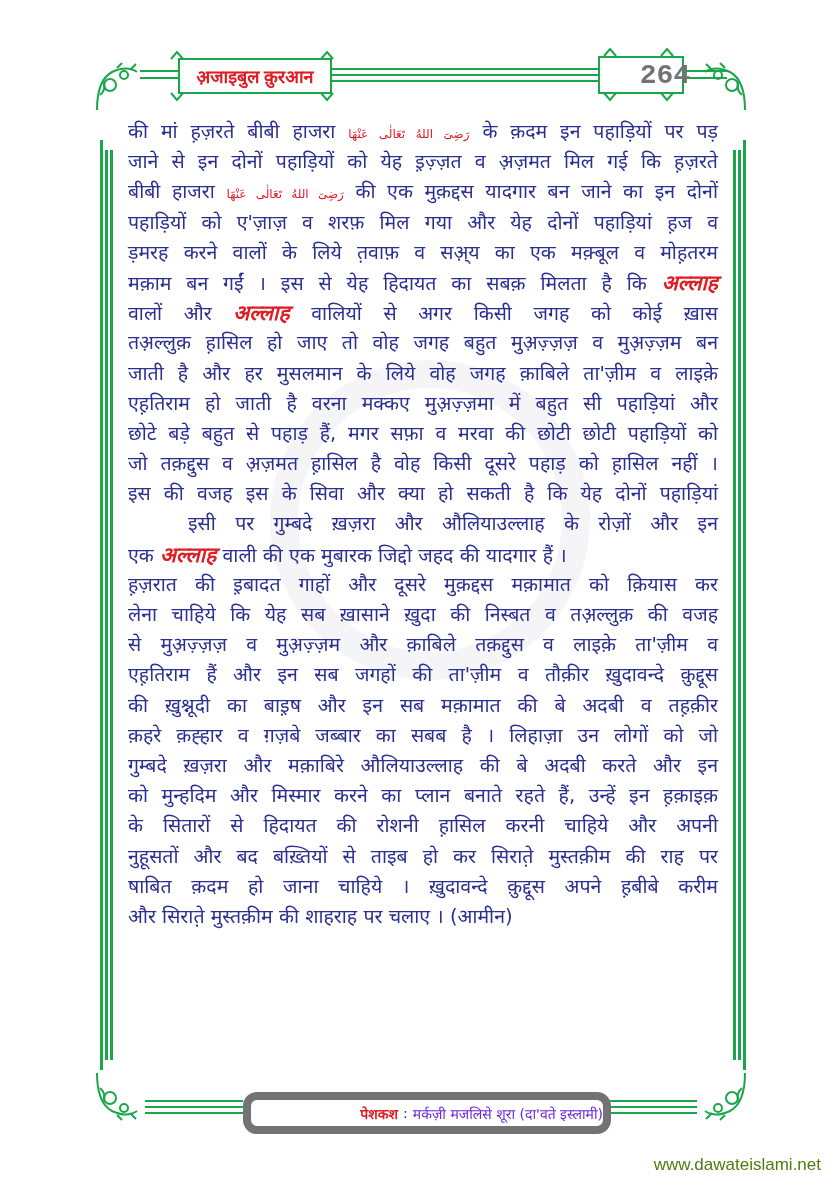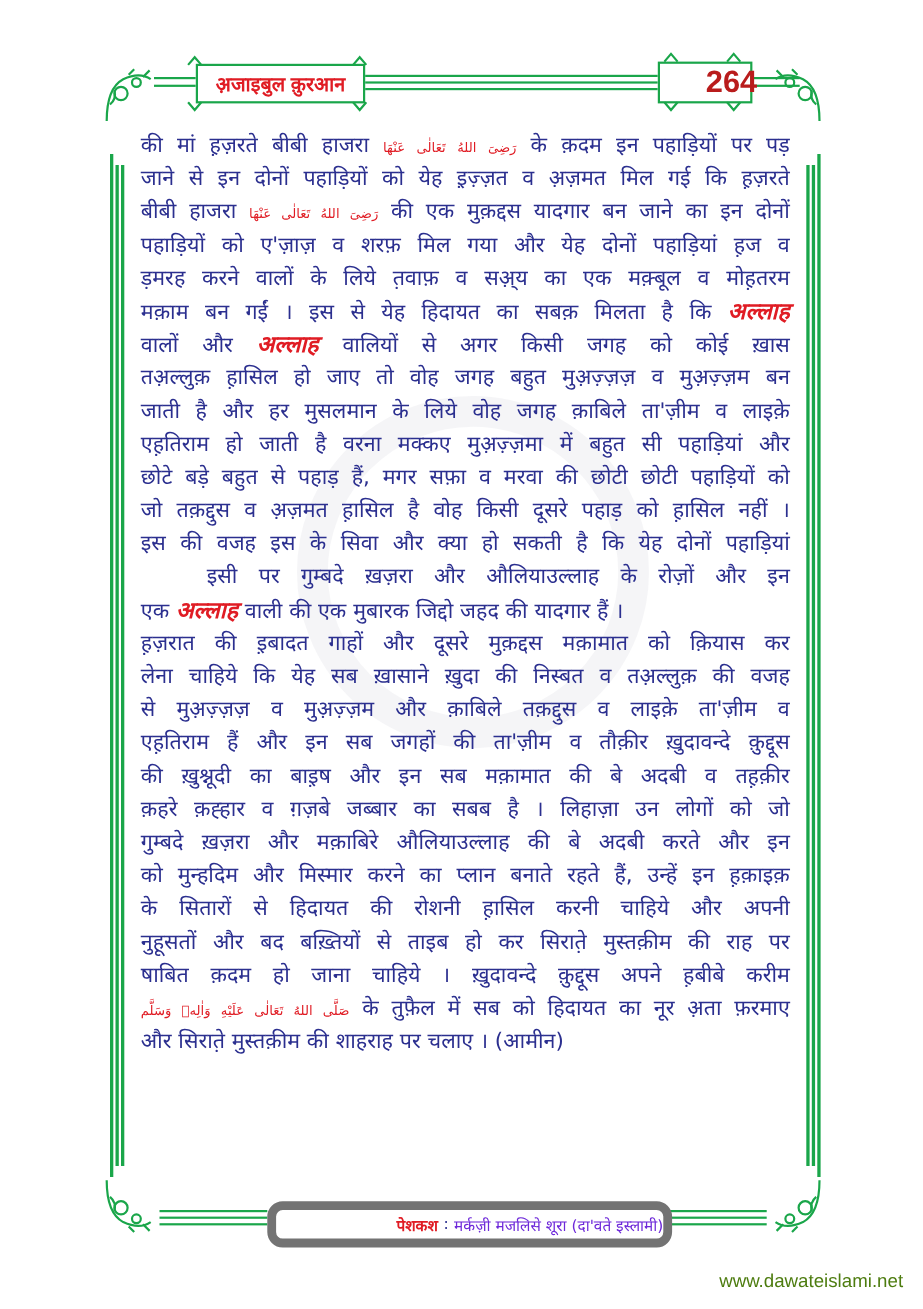--- a/index.html
+++ b/index.html
@@ -19,25 +19,25 @@
   
   .hline { position: absolute; height: 2px; background: #1aa64a; }
 
   .corner { position: absolute; width: 50px; height: 55px; color: #1aa64a; }
   .corner svg { width: 100%; height: 100%; }
 
   
   .title-box { position: absolute; left: 178px; top: 58px; width: 150px; height: 32px;
                border: 2px solid #1aa64a; background: #fff; display: flex;
                align-items: center; justify-content: center; }
-  .title-box span { color: #e01c24; font-size: 18px; font-weight: bold; font-family: Liberation Sans, sans-serif; }
+  .title-box span { color: #e01c24; font-size: 18px; font-weight: bold; font-family: Liberation Serif, serif; }
   .page-num-box { position: absolute; left: 598px; top: 56px; width: 82px; height: 34px;
                   border: 2px solid #1aa64a; background: #fff; display: flex;
                   align-items: center; justify-content: center; }
-  .page-num-box span { color: #b91c1c; font-size: 28px; font-weight: bold; font-family: Liberation Sans, sans-serif; margin-left: 48px; }
+  .page-num-box span { color: #737373; font-size: 28px; font-weight: bold; font-family: Liberation Mono, monospace; margin-left: 48px; }
   .box-ornament { position: absolute; width: 14px; height: 10px; }
 
   
   .text-area { position: absolute; left: 128px; top: 117px; width: 590px; }
   .line { height: 30.2px; line-height: 30px; font-size: 19.5px; color: #2b2f8f;
           white-space: nowrap; text-align: justify; text-align-last: justify; }
   .line.last { text-align-last: left; }
   .line.indent { padding-left: 60px; }
   .allah { color: #e01c24; font-weight: bold; font-style: italic; font-size: 21px; }
   .arabic { color: #e01c24; font-size: 12px; font-family: "DejaVu Sans", sans-serif; }
@@ -175,21 +175,20 @@
       <div class="line"><span>लेना चाहिये कि येह सब ख़ासाने ख़ुदा की निस्बत व तअ़ल्लुक़ की वजह</span></div>
       <div class="line"><span>से मुअ़ज़्ज़ज़ व मुअ़ज़्ज़म और क़ाबिले तक़द्दुस व लाइक़े ता'ज़ीम व</span></div>
       <div class="line"><span>एह़तिराम हैं और इन सब जगहों की ता'ज़ीम व तौक़ीर ख़ुदावन्दे क़ुद्दूस</span></div>
       <div class="line"><span>की ख़ुश्नूदी का बाइ़ष और इन सब मक़ामात की बे अदबी व तह़क़ीर</span></div>
       <div class="line"><span>क़हरे क़ह्हार व ग़ज़बे जब्बार का सबब है । लिहाज़ा उन लोगों को जो</span></div>
       <div class="line"><span>गुम्बदे ख़ज़रा और मक़ाबिरे औलियाउल्लाह की बे अदबी करते और इन</span></div>
       <div class="line"><span>को मुन्हदिम और मिस्मार करने का प्लान बनाते रहते हैं, उन्हें इन ह़क़ाइक़</span></div>
       <div class="line"><span>के सितारों से हिदायत की रोशनी ह़ासिल करनी चाहिये और अपनी</span></div>
       <div class="line"><span>नुहूसतों और बद बख़्तियों से ताइब हो कर सिराते़ मुस्तक़ीम की राह पर</span></div>
       <div class="line"><span>षाबित क़दम हो जाना चाहिये । ख़ुदावन्दे क़ुद्दूस अपने ह़बीबे करीम</span></div>
-      <div class="line"><span class="arabic" dir="rtl">صَلَّی اللهُ تَعَالٰی عَلَیْهِ وَاٰلِهٖ وَسَلَّم</span><span> के तुफ़ैल में सब को हिदायत का नूर अ़ता फ़रमाए</span></div>
       <div class="line last"><span>और सिराते़ मुस्तक़ीम की शाहराह पर चलाए । (आमीन)</span></div>
     </div>
 
   <div class="footer-pill">
     <span class="footer-label">पेशकश</span>
     <span class="footer-sep">:</span>
     <span class="footer-text">मर्कज़ी मजलिसे शूरा (दा'वते इस्लामी)</span>
   </div>
 
   <div class="site-url">www.dawateislami.net</div>

